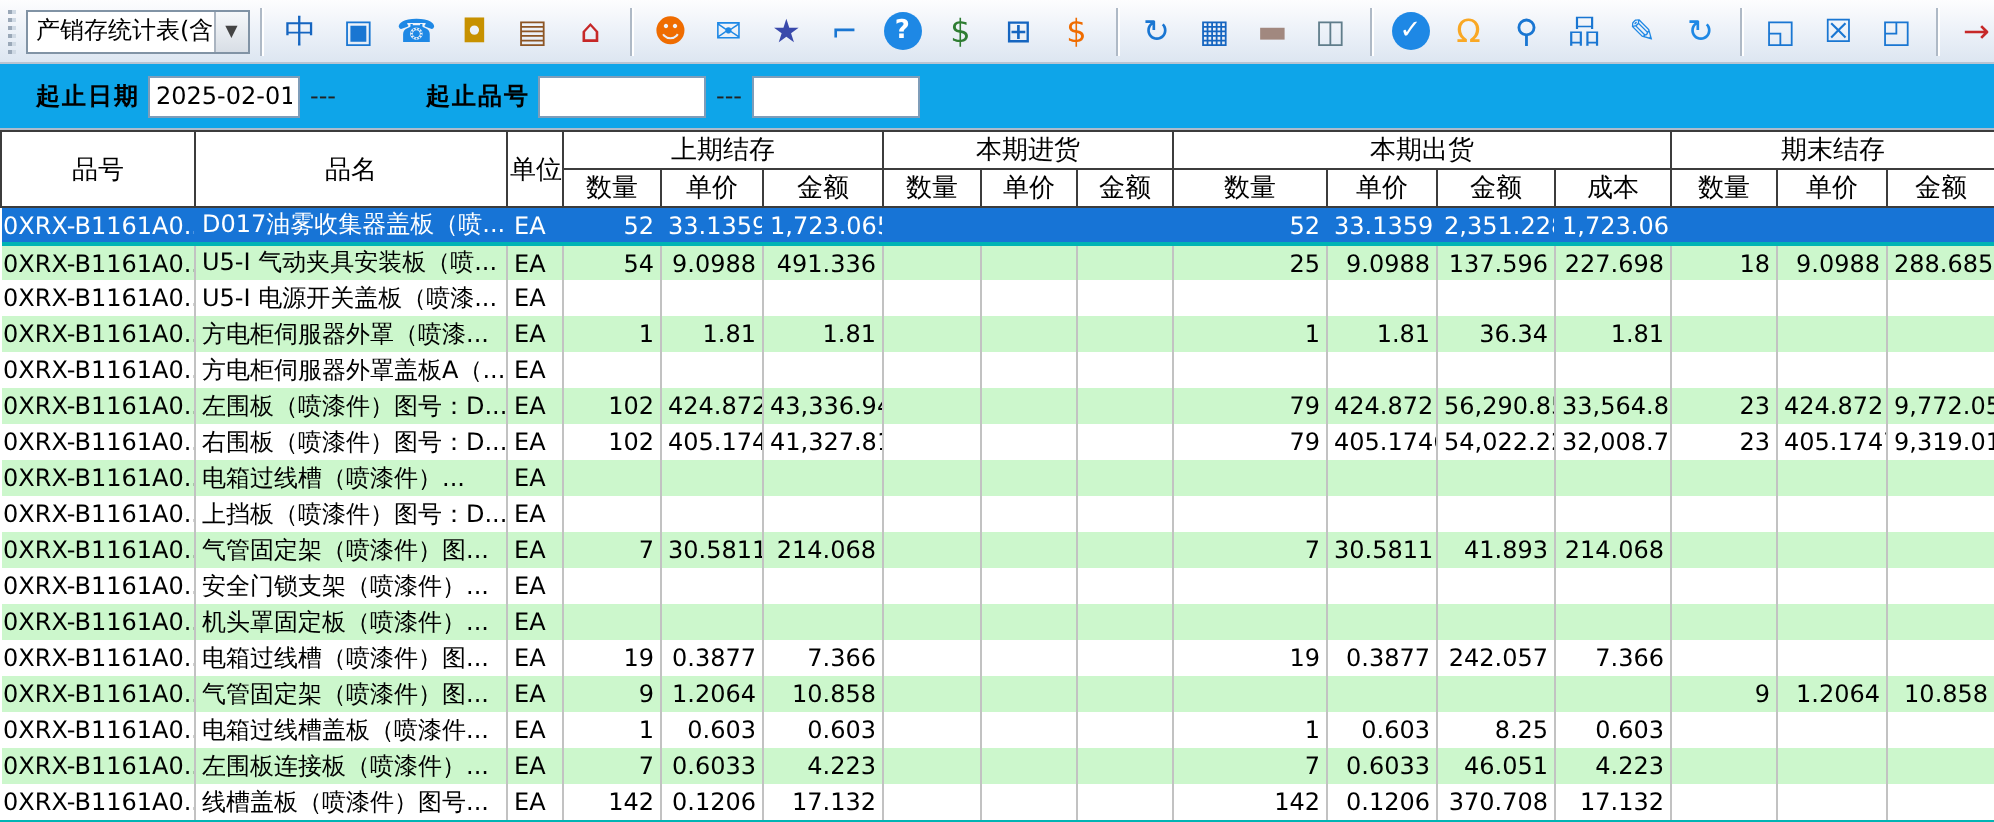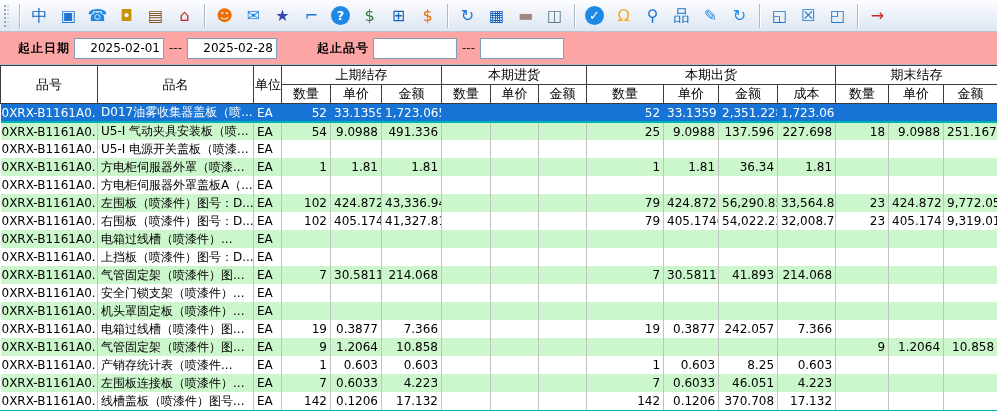--- a/index.html
+++ b/index.html
@@ -20,26 +20,26 @@
     font-size:8px; color:#444; }
   .tsep { width:1px; height:24px; background:#aeb9c6; margin:0 5px;
     box-shadow:1px 0 0 #fff; }
   .tbtn { width:29px; height:28px; display:flex; align-items:center; justify-content:center;
     cursor:pointer; border-radius:3px; }
   .ticon { width:22px; height:22px; display:flex; align-items:center; justify-content:center;
     font-size:16px; line-height:1; }
   .ticon.circ { border-radius:50%; font-size:13px; font-weight:bold; width:19px; height:19px; }
 
   
-  .filterbar { height:33px; background:#fca5a5; border-bottom:1px solid #aebbcb;
+  .filterbar { height:33px; background:#0ea5e9; border-bottom:1px solid #aebbcb;
     display:flex; align-items:center; font-size:12px; color:#000; }
   .flabel { font-weight:bold; margin-left:18px; margin-right:4px; letter-spacing:1px; }
   .fin { height:21px; border:1px solid #7f9db9; background:#fff; font-size:12px;
     padding:0 3px; font-family:"DejaVu Sans", sans-serif; }
-  .fin.date { width:90px;text-align:right; }
+  .fin.date { width:76px; }
   .fin.item { width:84px; }
   .dash { margin:0 5px; color:#222; }
   .gap { width:22px; }
 
   
   table { border-collapse:collapse; table-layout:fixed; width:997px; font-size:12px; }
   thead th { background:#fff; border:1px solid #3c3c3c; font-weight:normal; font-size:13px;
     height:18px; text-align:center; overflow:hidden; white-space:nowrap; padding:0 1px; }
   tbody td { height:18px; border-right:1px solid #c2c2c2; overflow:hidden;
     white-space:nowrap; padding:0 3px; }
@@ -49,20 +49,24 @@
   tr.green td { background:#ccf7cc; }
   tr.sel td { background:#1774d6; color:#fff; border-right-color:#1774d6;
     border-bottom:2px solid #00b4b4; }
   .tablewrap { border-bottom:1px solid #00b4b4; }
 </style>
 </head>
 <body>
 
 <div class="toolbar">
   <div class="grip"></div>
+  <div class="ddl">
+    <span class="txt">产销存统计表(含</span>
+    <span class="arr">▼</span>
+  </div>
   <div id="toolbar-groups" style="display:flex;align-items:center;">
       <div class="tsep"></div>
       <div class="tbtn">
         <span class="ticon" style="color: rgb(21, 101, 192);">中</span>
       </div>
       <div class="tbtn">
         <span class="ticon" style="color: rgb(25, 118, 210);">▣</span>
       </div>
       <div class="tbtn">
         <span class="ticon" style="color: rgb(30, 136, 229);">☎</span>
@@ -147,21 +151,20 @@
       <div class="tbtn">
         <span class="ticon" style="color: rgb(198, 40, 40);">→</span>
       </div>
     </div>
 </div>
 
 <div class="filterbar">
   <span class="flabel">起止日期</span>
   <input class="fin date" value="2025-02-01" style="">
   <span class="dash">---</span>
-  <input class="fin date" value="2025-02-28" style="">
   <span class="gap"></span>
   <span class="flabel">起止品号</span>
   <input class="fin item" value="" style="">
   <span class="dash">---</span>
   <input class="fin item" value="" style="">
 </div>
 
 <div class="tablewrap">
 <table>
   <colgroup id="cols">
@@ -236,21 +239,21 @@
           <td class="num">491.336</td>
           <td class="num"></td>
           <td class="num"></td>
           <td class="num"></td>
           <td class="num">25</td>
           <td class="num">9.0988</td>
           <td class="num">137.596</td>
           <td class="num">227.698</td>
           <td class="num">18</td>
           <td class="num">9.0988</td>
-          <td class="num">251.167</td>
+          <td class="num">288.685</td>
         </tr>
         <tr class="white">
           <td class="id">0XRX-B1161A0...</td>
           <td class="name">U5-I 电源开关盖板（喷漆...</td>
           <td class="unit">EA</td>
           <td class="num"></td>
           <td class="num"></td>
           <td class="num"></td>
           <td class="num"></td>
           <td class="num"></td>
@@ -456,21 +459,21 @@
           <td class="num"></td>
           <td class="num"></td>
           <td class="num"></td>
           <td class="num"></td>
           <td class="num">9</td>
           <td class="num">1.2064</td>
           <td class="num">10.858</td>
         </tr>
         <tr class="white">
           <td class="id">0XRX-B1161A0...</td>
-          <td class="name">产销存统计表（喷漆件...</td>
+          <td class="name">电箱过线槽盖板（喷漆件...</td>
           <td class="unit">EA</td>
           <td class="num">1</td>
           <td class="num">0.603</td>
           <td class="num">0.603</td>
           <td class="num"></td>
           <td class="num"></td>
           <td class="num"></td>
           <td class="num">1</td>
           <td class="num">0.603</td>
           <td class="num">8.25</td>

